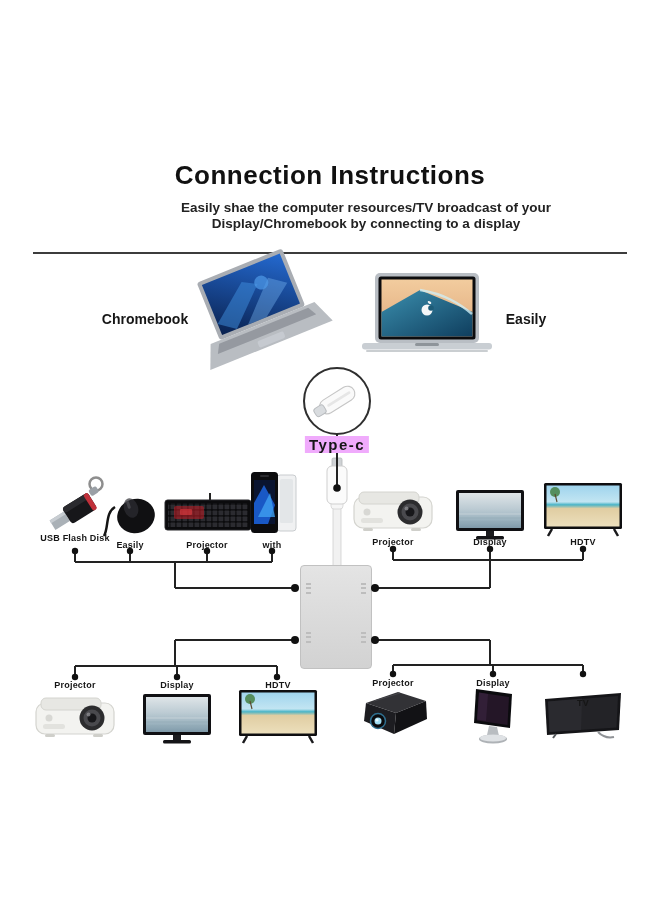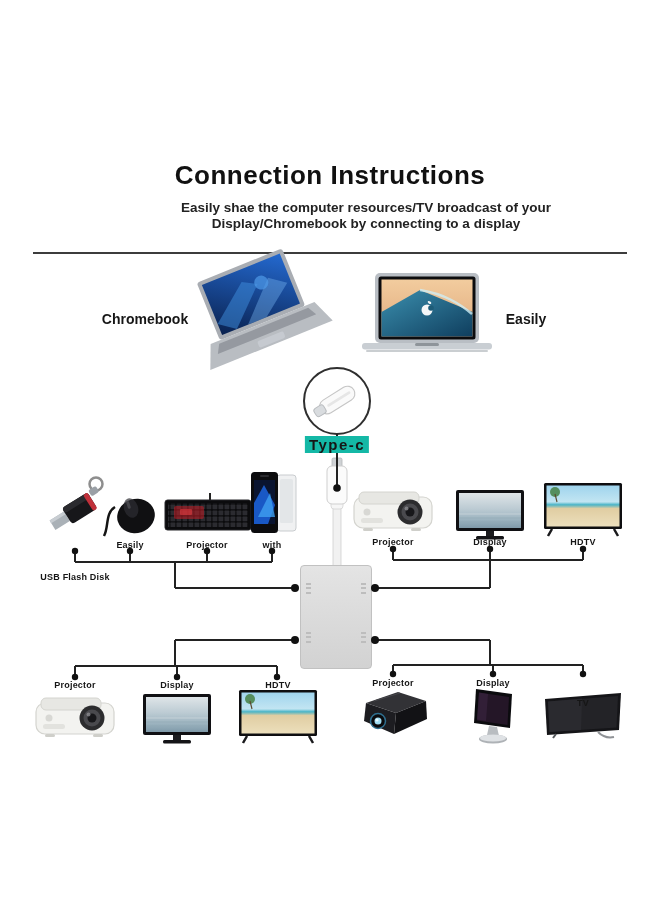--- a/index.html
+++ b/index.html
@@ -8,21 +8,21 @@
   svg{overflow:visible;display:block;}
   .title{position:absolute;left:0;top:160px;width:660px;text-align:center;
          font-size:26px;font-weight:700;color:#111;letter-spacing:.5px;}
   .subtitle{position:absolute;left:0;top:200px;width:660px;text-align:center;
             font-size:13.5px;font-weight:700;color:#222;line-height:16px;margin-left:36px;}
   .divider{position:absolute;left:33px;top:252px;width:594px;height:2px;background:#3c3c3c;}
   .lbl{position:absolute;transform:translateX(-50%);font-weight:700;color:#161616;
        white-space:nowrap;z-index:10;}
   .lbl.big{font-size:14px;}
   .lbl.s{font-size:9px;letter-spacing:.2px;}
-  .lbl.typec{font-size:15px;letter-spacing:1.5px;background:#14b8a6;padding:0 4px;}
+  .lbl.typec{font-size:15px;letter-spacing:1.5px;background:#f0abfc;padding:0 4px;}
   .dev{position:absolute;z-index:4;}
   .hub{position:absolute;left:300px;top:565px;width:70px;height:102px;z-index:2;
        background:linear-gradient(180deg,#e4e4e4,#d2d2d2);
        border:1px solid #c1c1c1;border-radius:4px;}
   .port-mark{position:absolute;width:5px;height:13px;
        background:repeating-linear-gradient(to bottom,#bdbdbd 0 2px,transparent 2px 4.5px);}
   .pm-lt{left:5px;top:17px;} .pm-lb{left:5px;top:66px;}
   .pm-rt{right:5px;top:17px;} .pm-rb{right:5px;top:66px;}
   .typec-circle{position:absolute;left:303px;top:367px;width:68px;height:68px;z-index:4;
        border:2.5px solid #2f2f2f;border-radius:50%;background:#fff;box-sizing:border-box;}
@@ -200,21 +200,21 @@
     <svg width="54" height="66" viewBox="0 0 54 66">
       <rect x="31" y="4" width="19" height="56" rx="3" fill="#f0f1f2" stroke="#c9cccf" stroke-width="1"></rect>
       <rect x="34" y="8" width="13" height="44" rx="1.5" fill="#e3e6e8"></rect>
       <rect x="5" y="1" width="27" height="61" rx="3.5" fill="#0c0c0e"></rect>
       <rect x="8" y="9" width="21" height="44" fill="#0a1430"></rect>
       <polygon points="8,32 18,14 29,34 22,53 8,53" fill="#1b5fd6" opacity="0.9"></polygon>
       <polygon points="12,46 24,22 29,46" fill="#3fa0f0" opacity="0.8"></polygon>
       <rect x="14" y="4" width="9" height="2" rx="1" fill="#2a2a2e"></rect>
     </svg>
   </div>
-  <div class="lbl s" style="left:75px;top:572px">USB Flash Disk</div>
+  <div class="lbl s" style="left:75px;top:533px">USB Flash Disk</div>
   <div class="lbl s" style="left:130px;top:540px">Easily</div>
   <div class="lbl s" style="left:207px;top:540px">Projector</div>
   <div class="lbl s" style="left:272px;top:540px">with</div>
 
   <div class="dev" style="left:353px;top:485px">
     <svg width="80" height="52" viewBox="0 0 80 52">
       <rect x="1" y="12" width="78" height="31" rx="9" fill="#f3f3f0" stroke="#d4d4cf" stroke-width="1.2"></rect>
       <rect x="6" y="7" width="60" height="12" rx="5" fill="#e7e7e3" stroke="#d4d4cf" stroke-width="1"></rect>
       <circle cx="57" cy="27" r="12.5" fill="#2c2c2e"></circle>
       <circle cx="57" cy="27" r="8.5" fill="#4a4a4e"></circle>

